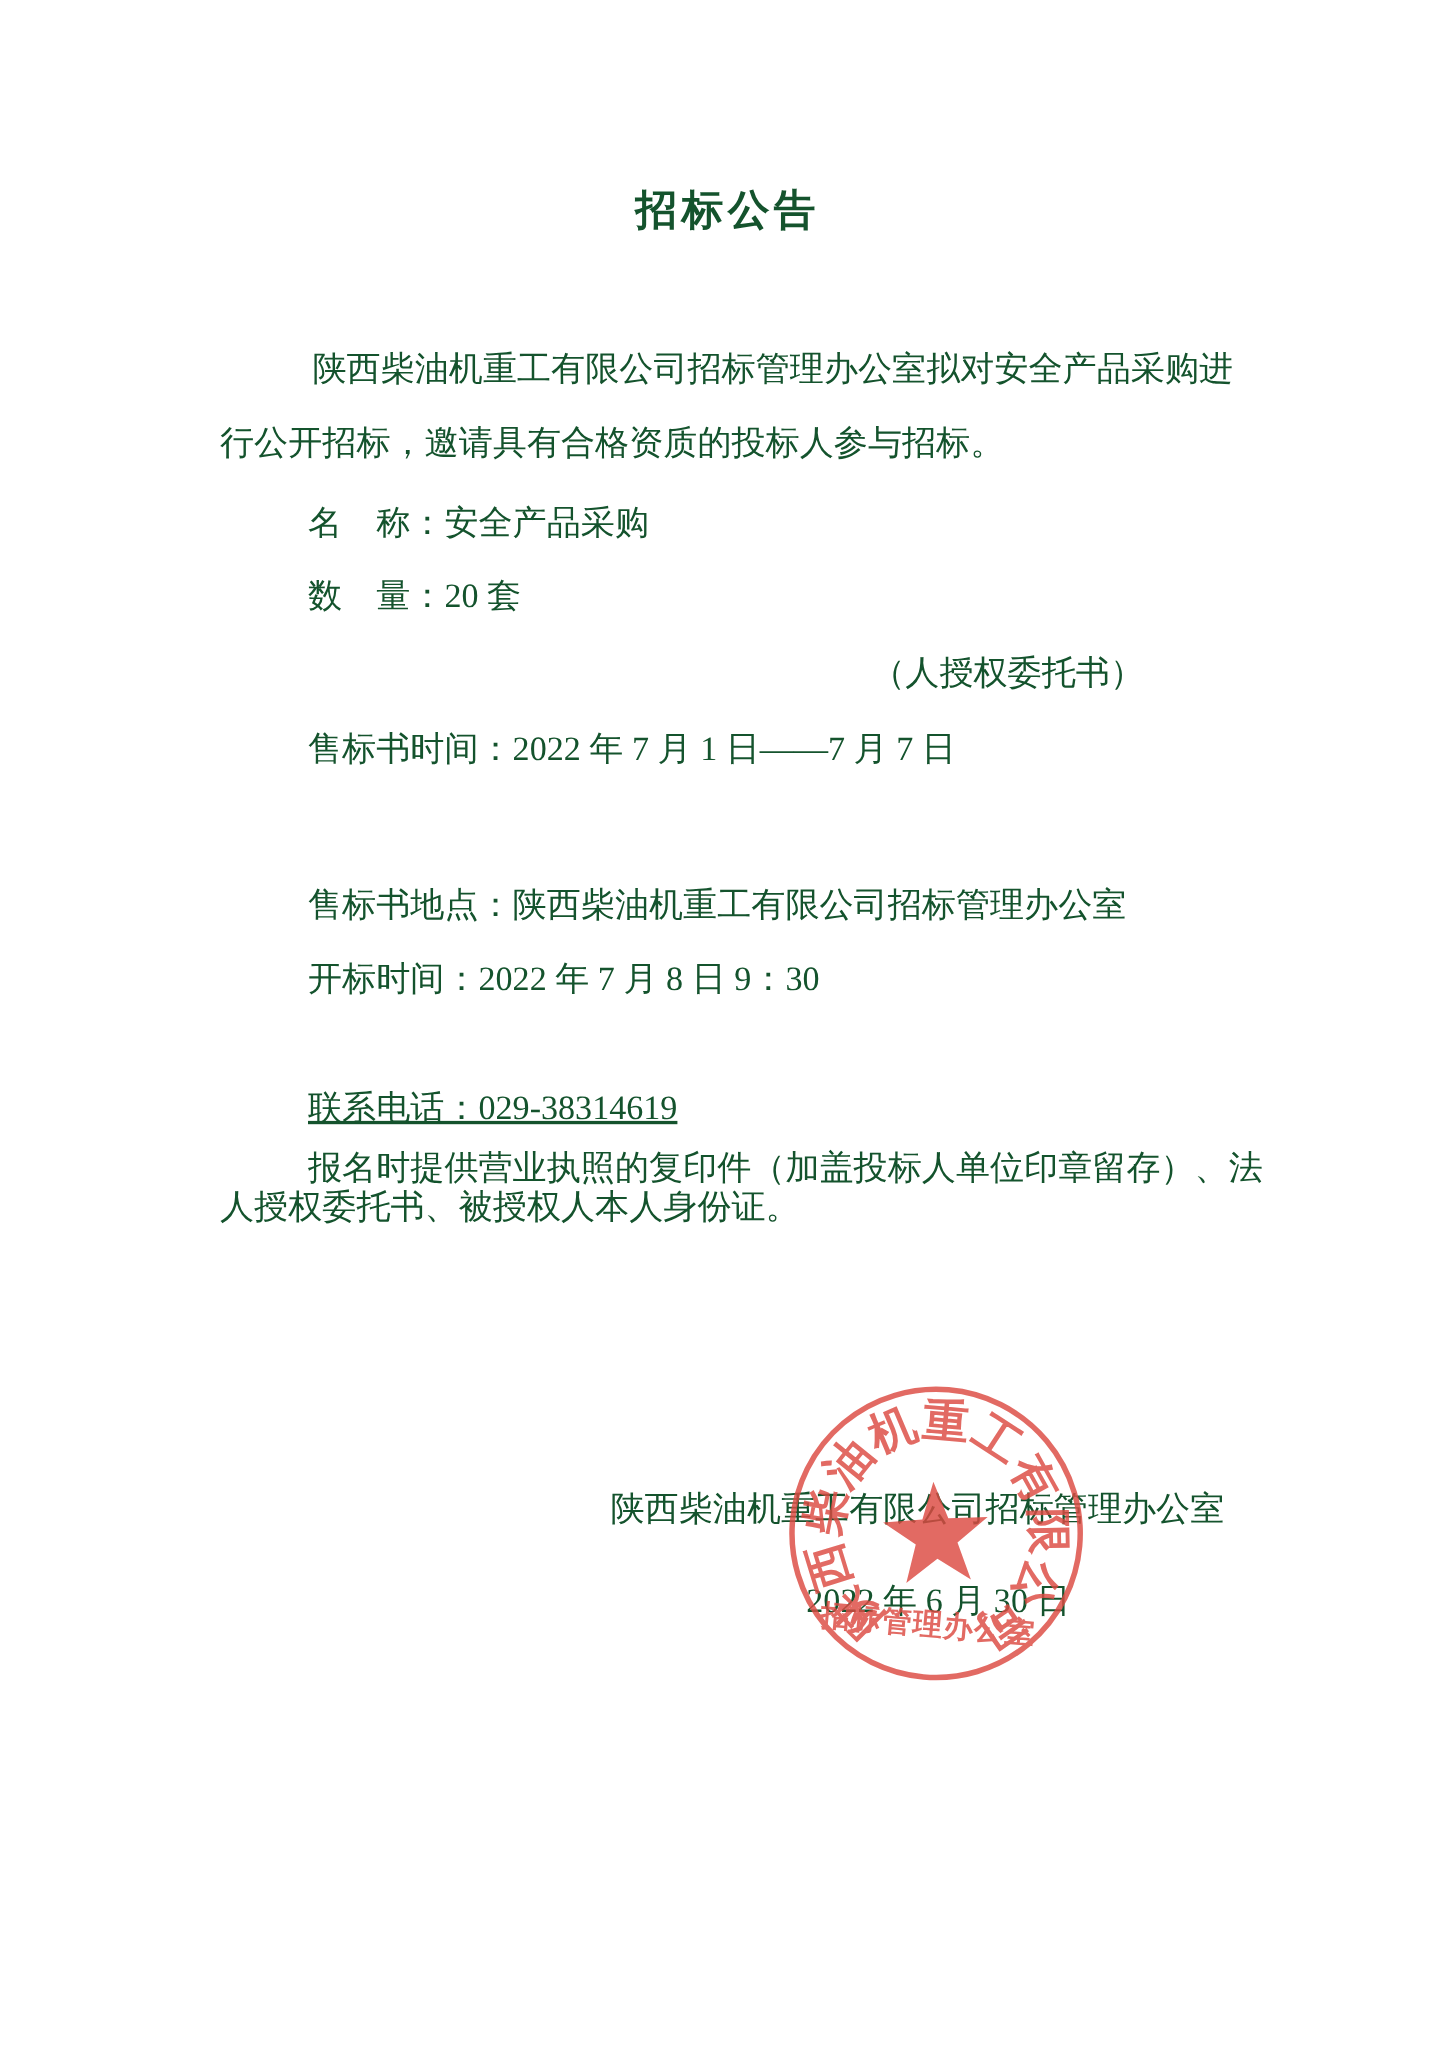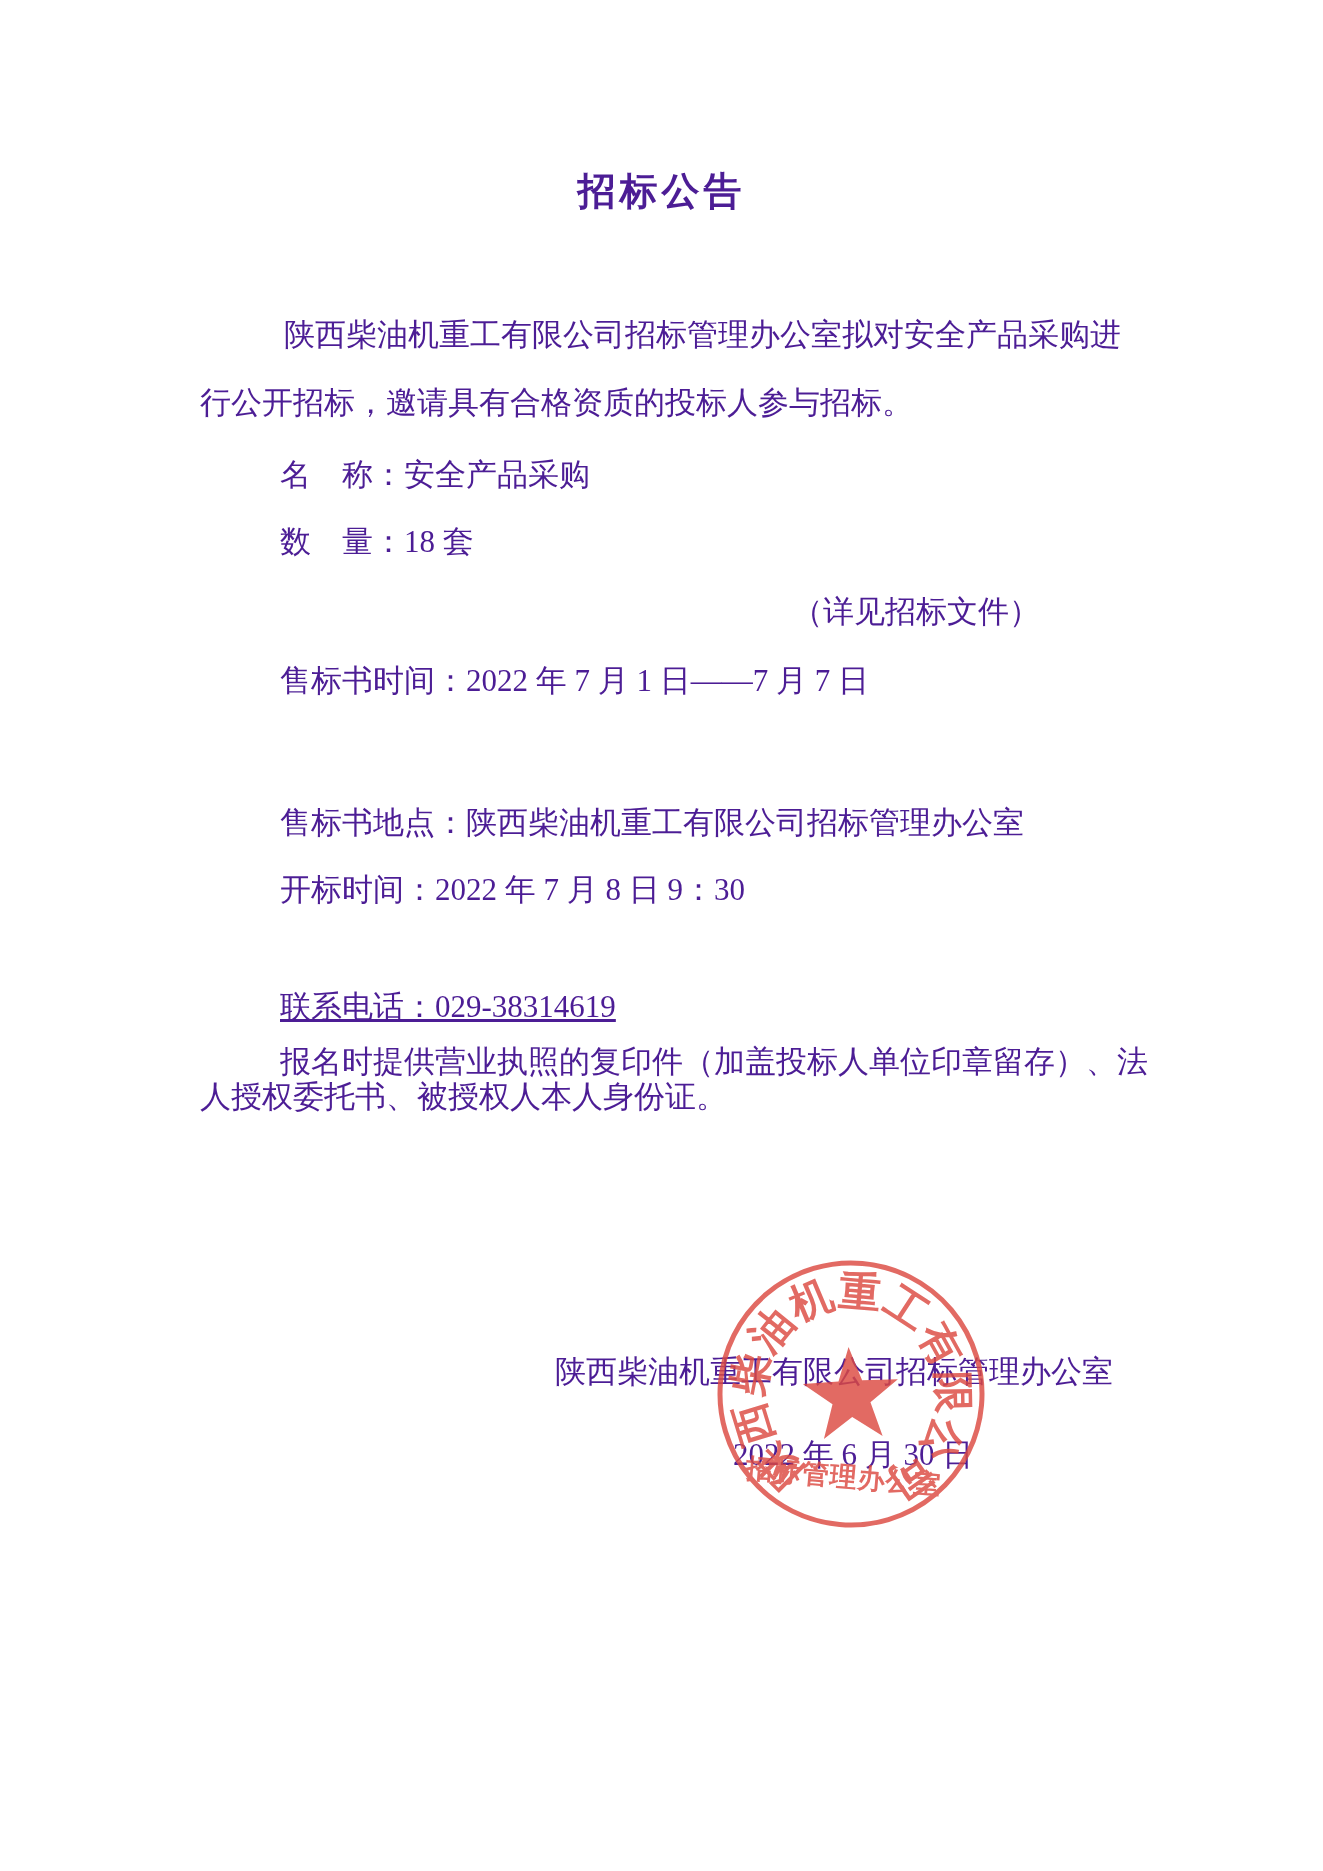--- a/index.html
+++ b/index.html
@@ -4,21 +4,21 @@
 <style>
   * { margin: 0; padding: 0; box-sizing: border-box; }
   html, body { background: #ffffff; }
   .page {
     position: relative;
     width: 1323px;
     height: 1871px;
     background: #ffffff;
     margin: 0 auto;
     font-family: "Liberation Serif", "DejaVu Serif", serif;
-    color: #4c1d95;
+    color: #14532d;
     overflow: hidden;
   }
   .doc-title {
     position: absolute;
     top: 166px;
     left: 0;
     width: 100%;
     text-align: center;
     font-size: 38px;
     font-weight: bold;
@@ -49,22 +49,22 @@
 <body>
 
 <div class="page">
 
   <h1 class="doc-title">招标公告</h1>
 
   <div class="line" style="top:318px; left:284px;">陕西柴油机重工有限公司招标管理办公室拟对安全产品采购进</div>
   <div class="line" style="top:386px; left:200px;">行公开招标，邀请具有合格资质的投标人参与招标。</div>
 
   <div class="line" style="top:458px; left:280px;">名　称：安全产品采购</div>
-  <div class="line" style="top:525px; left:280px;">数　量：18 套</div>
-  <div class="line" style="top:595px; left:792px;">（详见招标文件）</div>
+  <div class="line" style="top:525px; left:280px;">数　量：20 套</div>
+  <div class="line" style="top:595px; left:792px;">（人授权委托书）</div>
   <div class="line" style="top:664px; left:280px;">售标书时间：2022 年 7 月 1 日——7 月 7 日</div>
 
 
   <div class="line" style="top:806px; left:280px;">售标书地点：陕西柴油机重工有限公司招标管理办公室</div>
   <div class="line" style="top:873px; left:280px;">开标时间：2022 年 7 月 8 日 9：30</div>
   <div class="line" style="top:990px; left:280px;text-decoration:underline;">联系电话：029-38314619</div>
 
   <div class="line" style="top:1013px; left:280px;margin-top:32px;">报名时提供营业执照的复印件（加盖投标人单位印章留存）、法</div>
   <div class="line" style="top:1080px; left:200px;">人授权委托书、被授权人本人身份证。</div>
 

